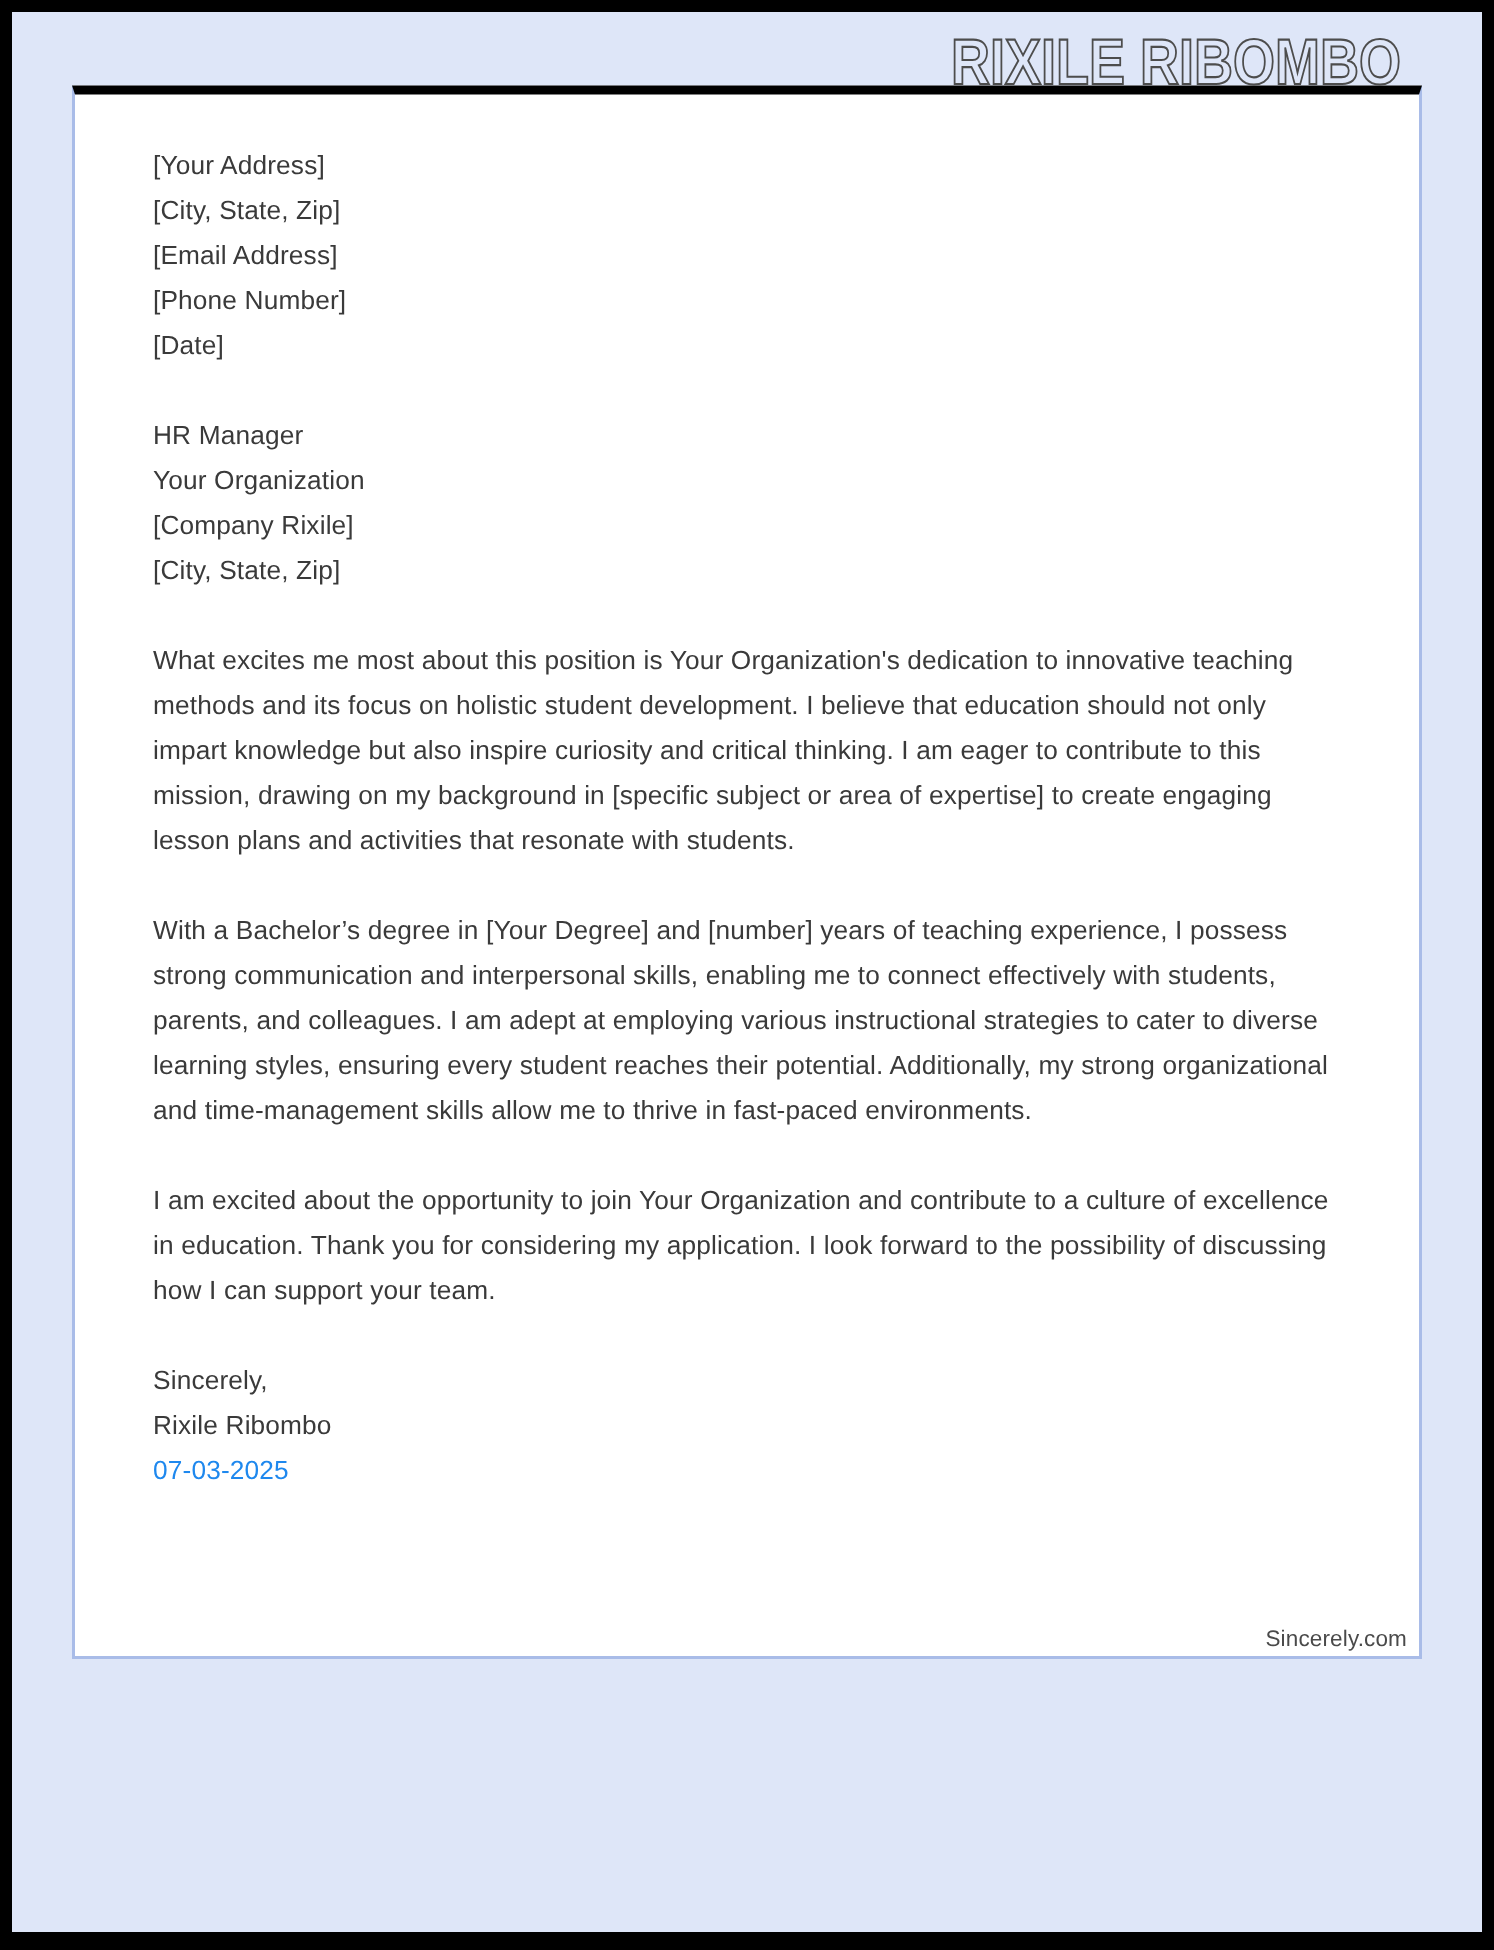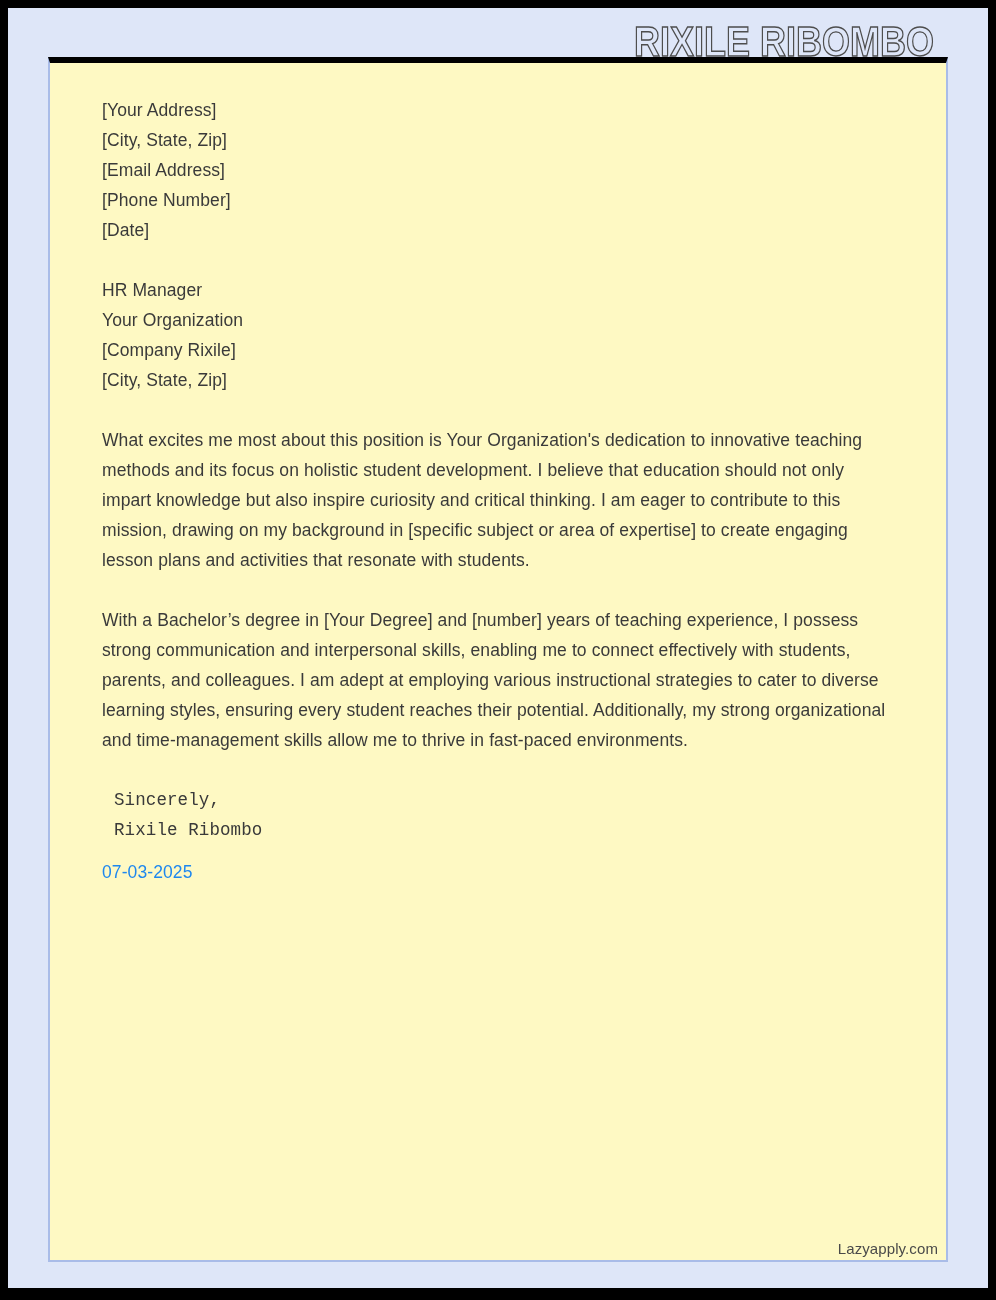--- a/index.html
+++ b/index.html
@@ -23,41 +23,41 @@
     top: 6px;
     right: 52px;
     width: 320px;
     height: 52px;
   }
   .page {
     position: absolute;
     left: 40px;
     top: 49px;
     width: 900px;
-    height: 1205px;
+    height: 1049px;
     box-sizing: border-box;
-    background: #fef9c3;
+    background: #ffffff;
     border: 2px solid #a9bce8;
     border-top: 6px solid #000;
   }
   .content {
     position: relative;
     box-sizing: border-box;
     width: 100%;
     height: 100%;
     padding: 32px 56px 0 52px;
     font-size: 17.5px;
     line-height: 30px;
     color: #3a3a3a;
     letter-spacing: 0.1px;
   }
   .block { margin: 0 0 30px 0; }
   .block div { margin: 0; }
   p.para { margin: 0 0 30px 0; }
-  .closing-block { margin: 12px; font-family: Liberation Mono, monospace; }
+  .closing-block { margin: 0; }
   .date-line {
     color: #1e88ee;
   }
   .watermark {
     position: absolute;
     right: 8px;
     bottom: 0px;
     font-size: 15px;
     line-height: 22px;
     color: #4a4a4a;
@@ -88,26 +88,27 @@
       <div class="block">
         <div>HR Manager</div>
         <div>Your Organization</div>
         <div>[Company Rixile]</div>
         <div>[City, State, Zip]</div>
       </div>
 
 
       <p class="para">What excites me most about this position is Your Organization's dedication to innovative teaching methods and its focus on holistic student development. I believe that education should not only impart knowledge but also inspire curiosity and critical thinking. I am eager to contribute to this mission, drawing on my background in [specific subject or area of expertise] to create engaging lesson plans and activities that resonate with students.</p>
       <p class="para">With a Bachelor’s degree in [Your Degree] and [number] years of teaching experience, I possess strong communication and interpersonal skills, enabling me to connect effectively with students, parents, and colleagues. I am adept at employing various instructional strategies to cater to diverse learning styles, ensuring every student reaches their potential. Additionally, my strong organizational and time-management skills allow me to thrive in fast-paced environments.</p>
+      <p class="para">I am excited about the opportunity to join Your Organization and contribute to a culture of excellence in education. Thank you for considering my application. I look forward to the possibility of discussing how I can support your team.</p>
 
       <div class="closing-block">
         <div>Sincerely,</div>
         <div>Rixile Ribombo</div>
       </div>
 
       <div class="date-line">07-03-2025</div>
 
-      <div class="watermark">Lazyapply.com</div>
+      <div class="watermark">Sincerely.com</div>
 
     </div>
   </div>
 
 </div>
 
 </body></html>

